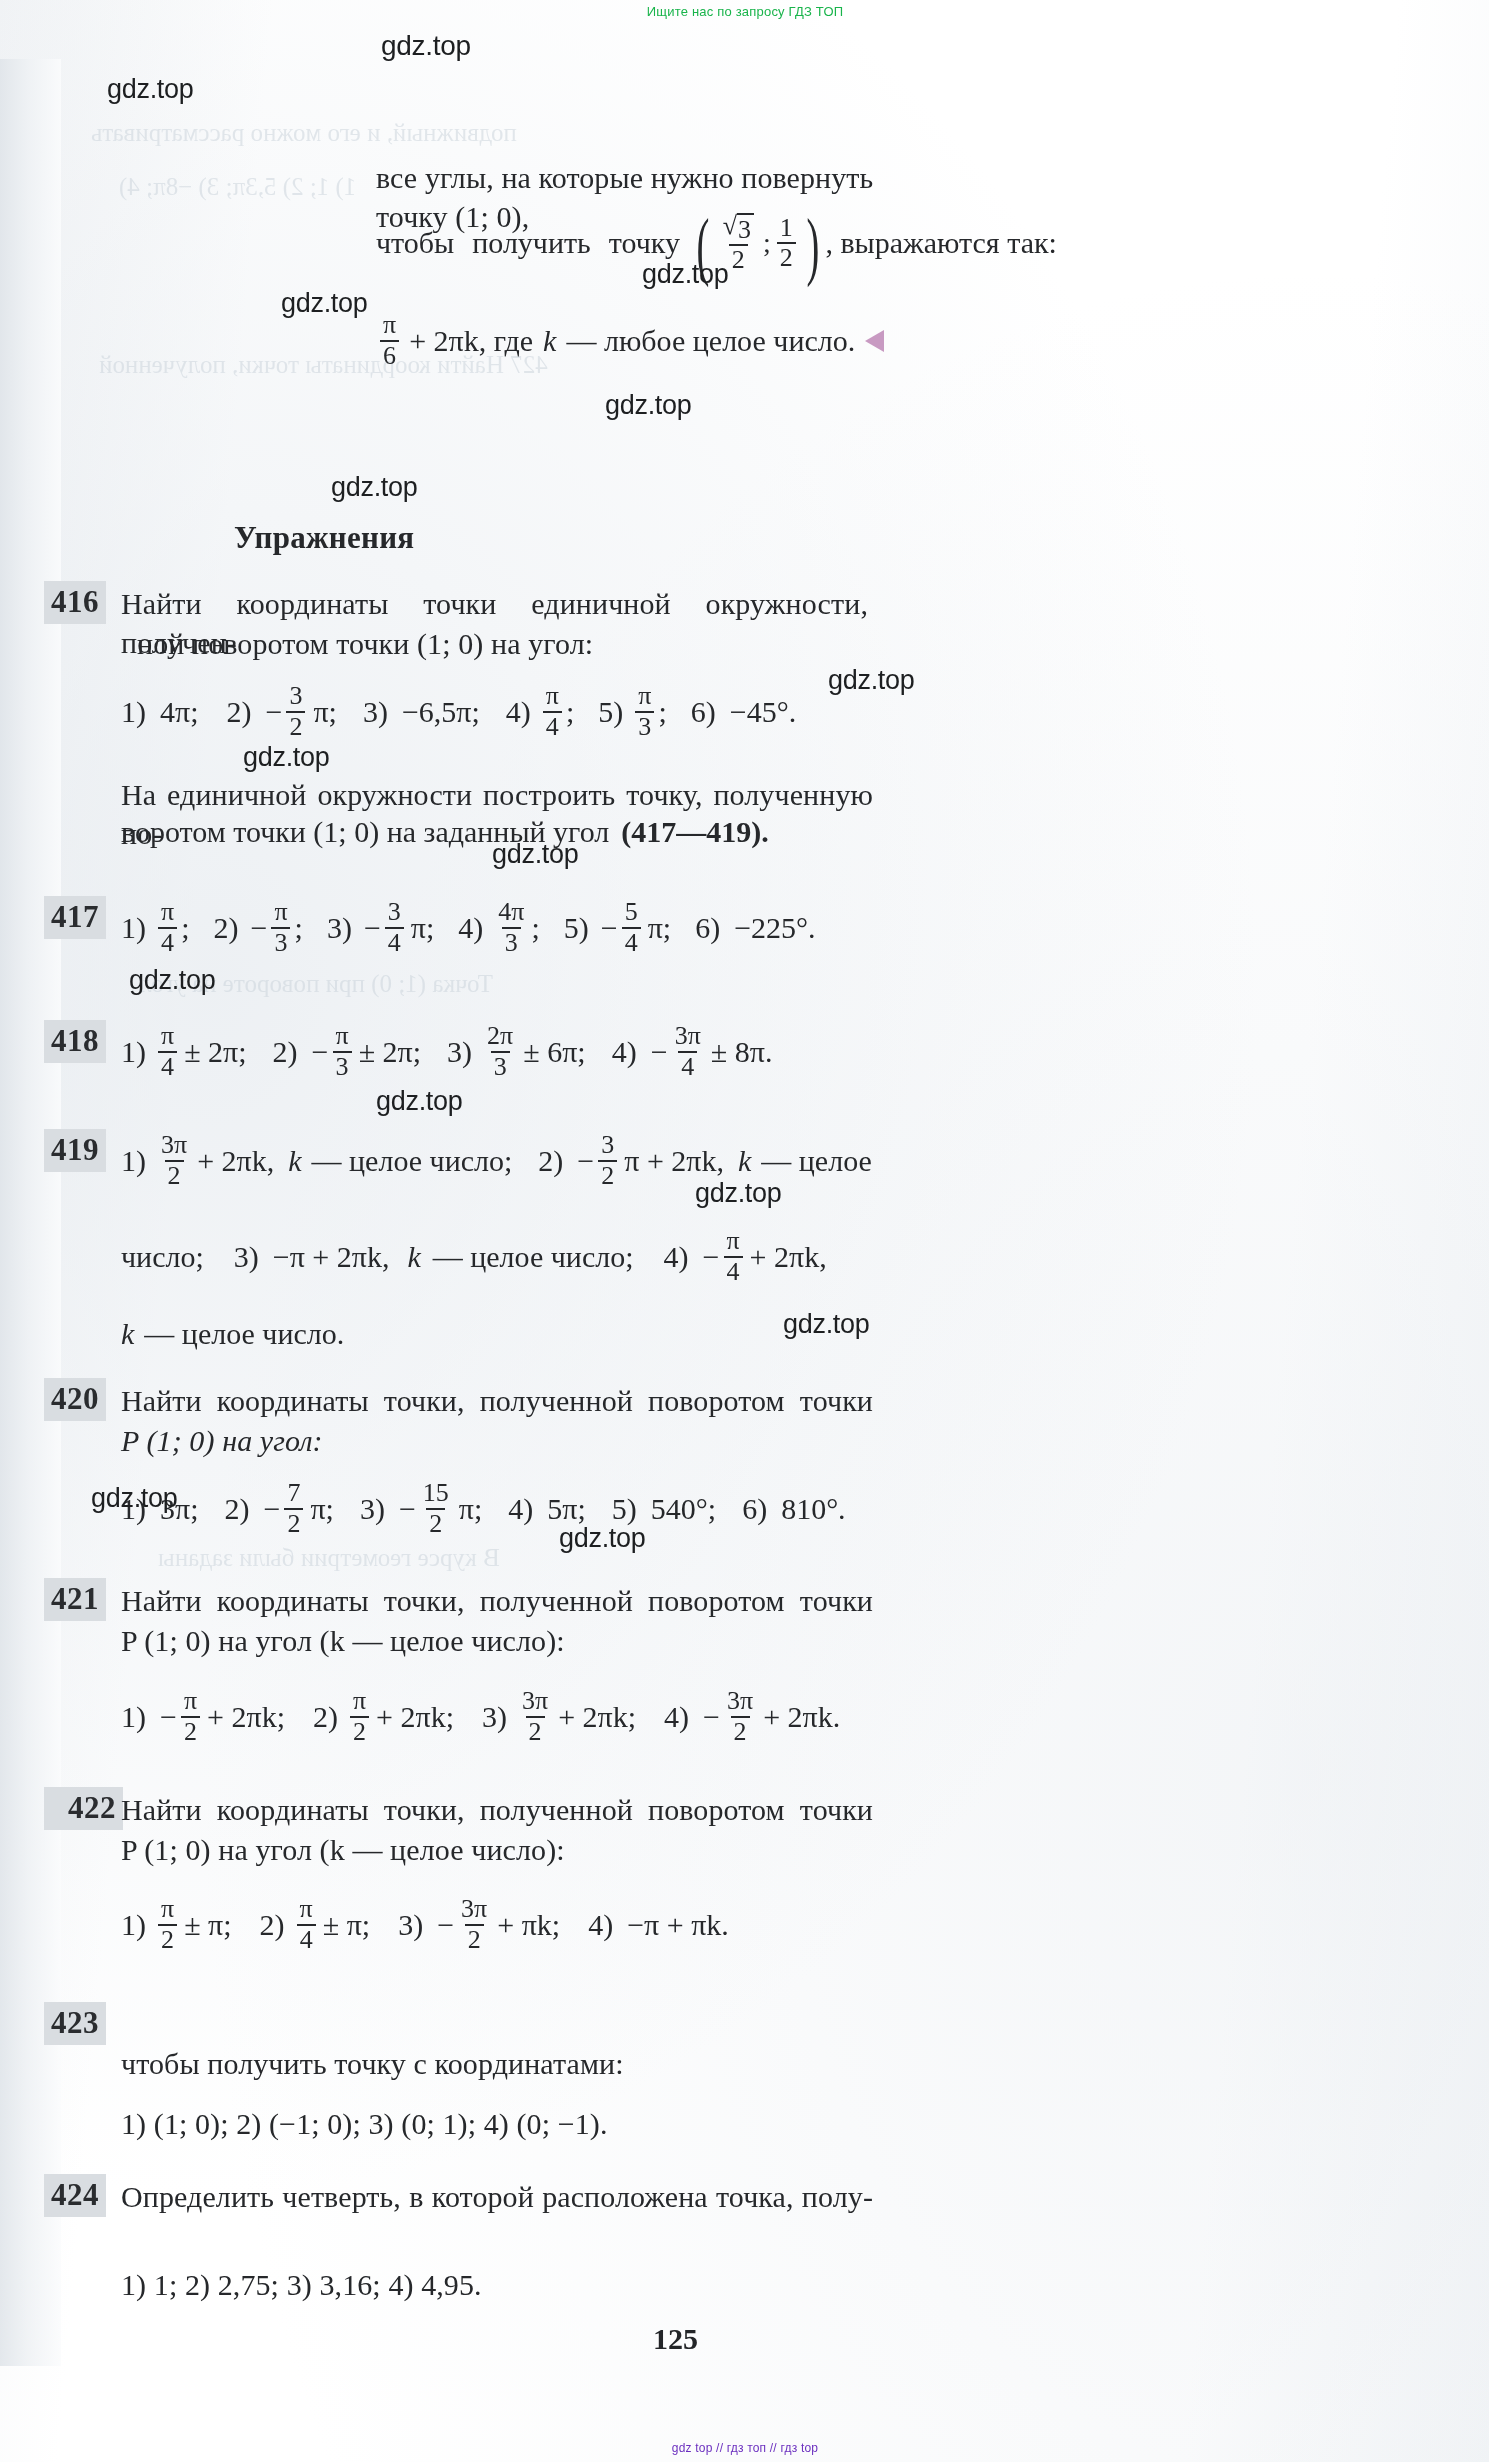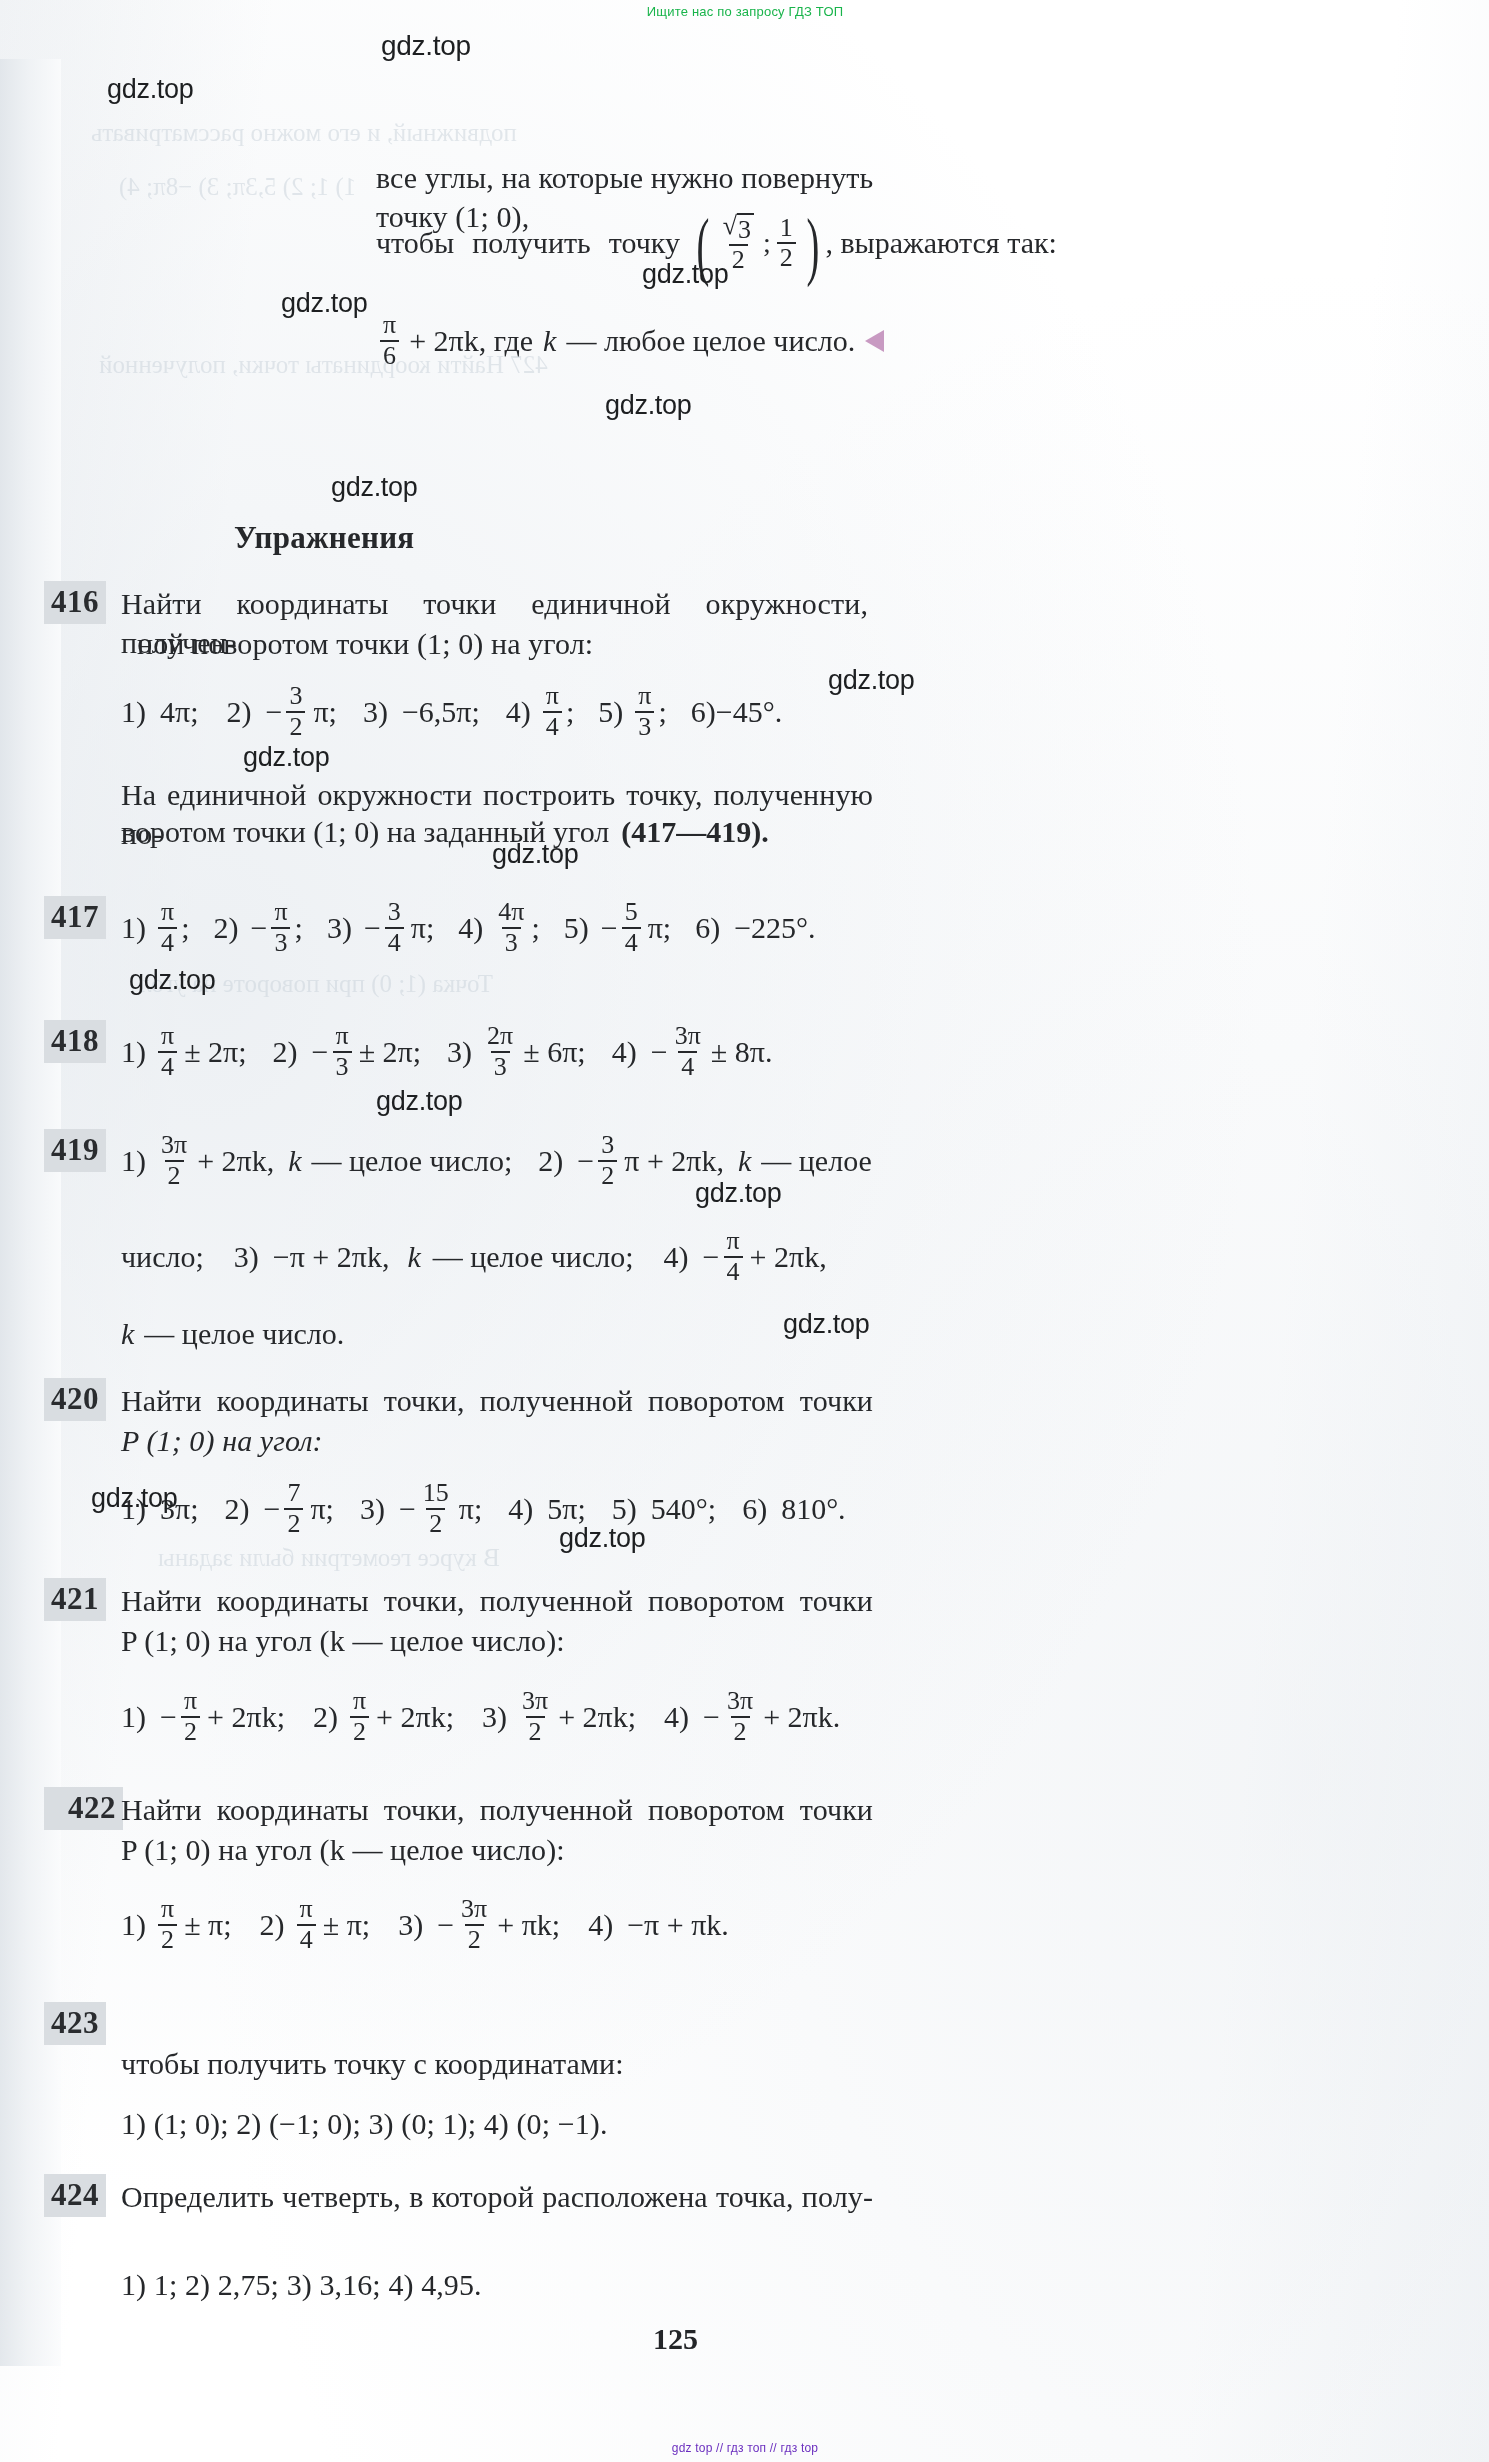--- a/index.html
+++ b/index.html
@@ -198,21 +198,21 @@
         <span class="de">4</span>
       </span>
     <span style="font-size:30px;">;</span>
     <span style="font-size:30px;margin-left:24px;">5)</span>
     <span class="frac" style="margin-left:12px;">
         <span class="nu">π</span>
         <span class="de">3</span>
       </span>
     <span style="font-size:30px;">;</span>
     <span style="font-size:30px;margin-left:24px;">6)</span>
-    <span style="font-size:30px;">−45°.</span>
+    <span style="font-size:30px;margin-left:14px;">−45°.</span>
   </div>
 
   <div class="para just" style="left:121px;top:775px;width:752px;">На единичной окружности построить точку, полученную по-</div>
   <div class="row" style="left:121px;top:815px;">
     <span style="font-size:30px;">воротом точки (1; 0) на заданный угол</span>
     <span class="bold" style="font-size:30px;margin-left:12px;">(417—419).</span>
   </div>
 
   <div class="num" style="left:44px;top:896px;">417</div>
   <div class="row" style="left:121px;top:899px;">

